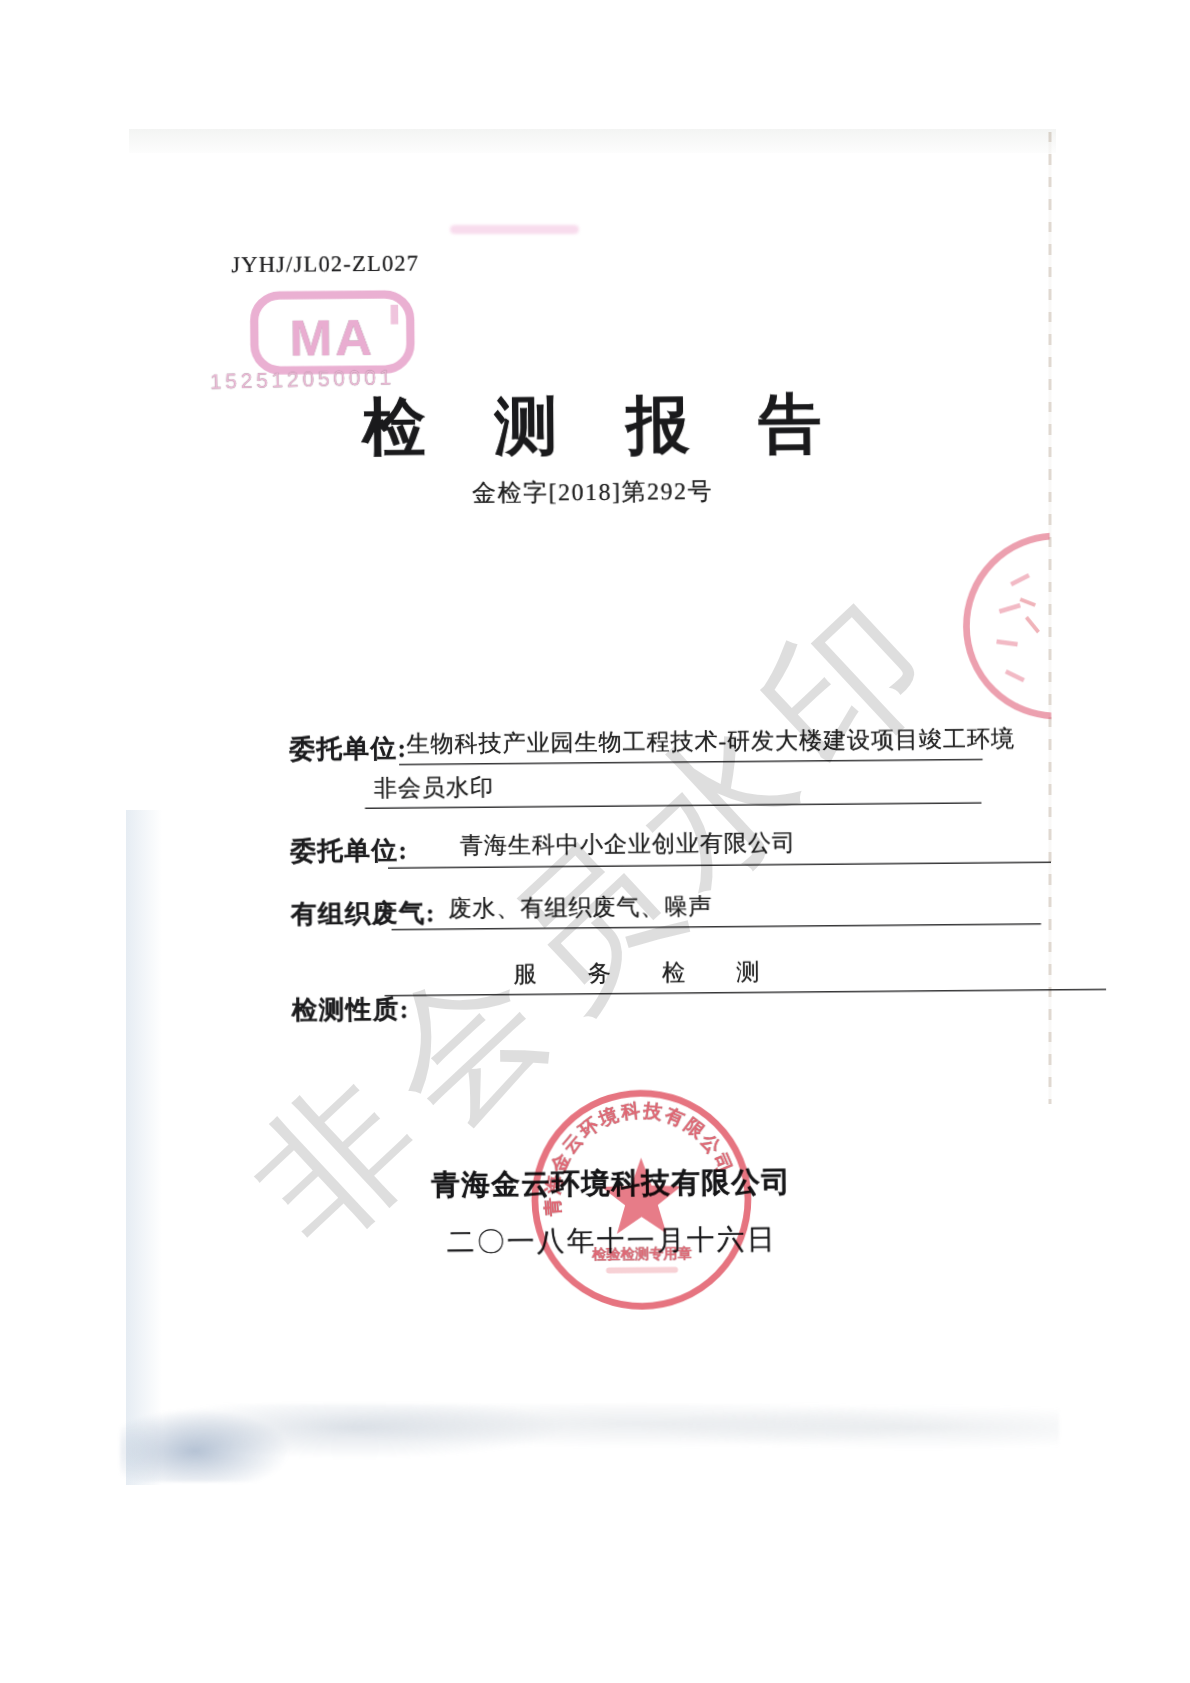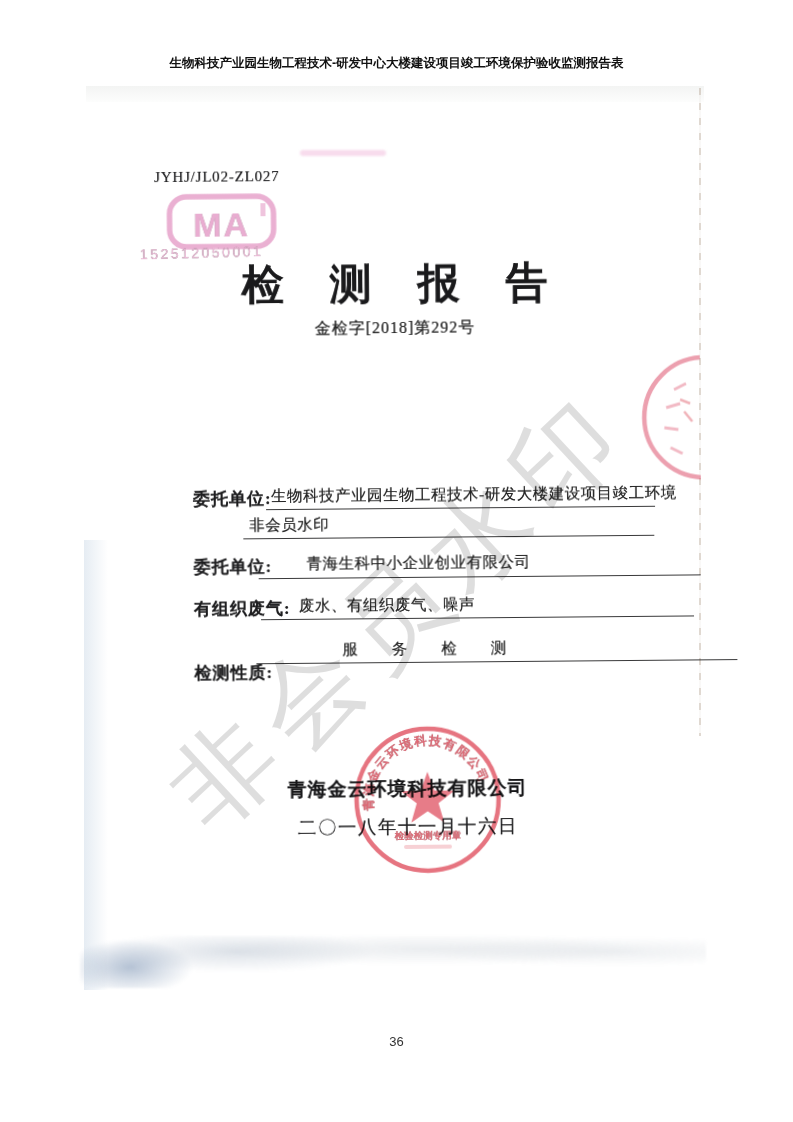--- a/index.html
+++ b/index.html
@@ -75,21 +75,20 @@
       pointer-events:none;}
 
   .page-number{position:absolute;left:0;top:1034px;width:100%;text-align:center;
       font-family:"Liberation Sans",sans-serif;font-size:13px;color:#333;}
 </style>
 </head>
 <body>
 
 <div class="page">
 
-  <div class="pdf-header">生物科技产业园生物工程技术-研发中心大楼建设项目竣工环境保护验收监测报告表</div>
 
   <div class="scan-top-edge"></div>
   <div class="scan-fold-line"></div>
   <div class="scan-left-edge"></div>
   <div class="scan-bottom-edge"></div>
   <div class="pink-smudge"></div>
 
   <div class="scan-content">
 
     <div class="doc-code">JYHJ/JL02-ZL027</div>
@@ -136,15 +135,14 @@
     <svg class="seal-edge" width="60" height="142" viewBox="0 0 60 142">
       <circle cx="64" cy="68" r="60" fill="none" stroke="#e0607a" stroke-width="4.5" opacity="0.75"></circle>
       <path d="M 34 40 l 12 -6 M 26 58 l 14 -4 M 24 78 l 14 2 M 30 98 l 12 6" stroke="#e0607a" stroke-width="3" opacity="0.55" fill="none"></path>
       <path d="M 44 62 l 8 10 M 40 50 l 10 4" stroke="#d94050" stroke-width="2.5" opacity="0.5" fill="none"></path>
     </svg>
 
   </div>
 
   <div class="watermark">非会员水印</div>
 
-  <div class="page-number">36</div>
 
 </div>
 
 </body></html>

